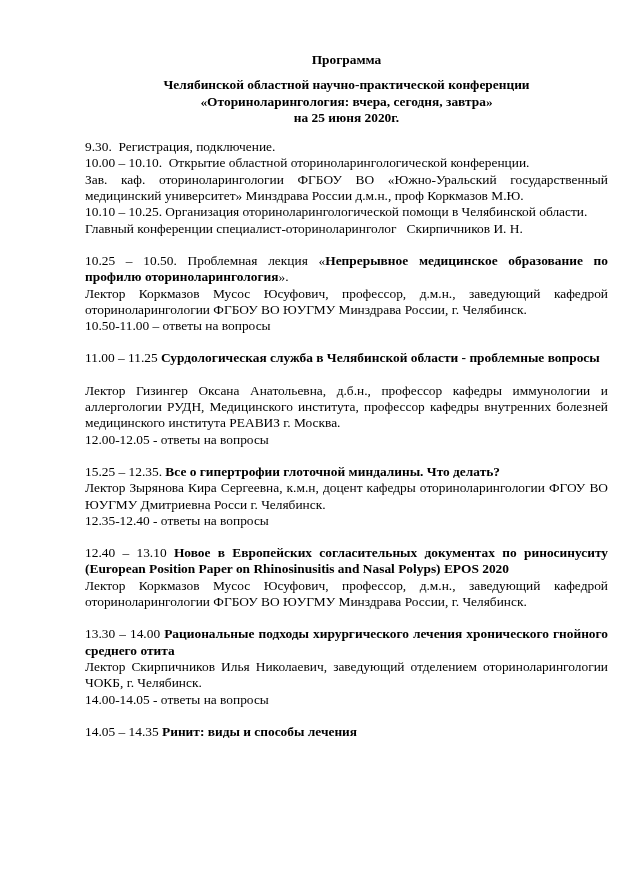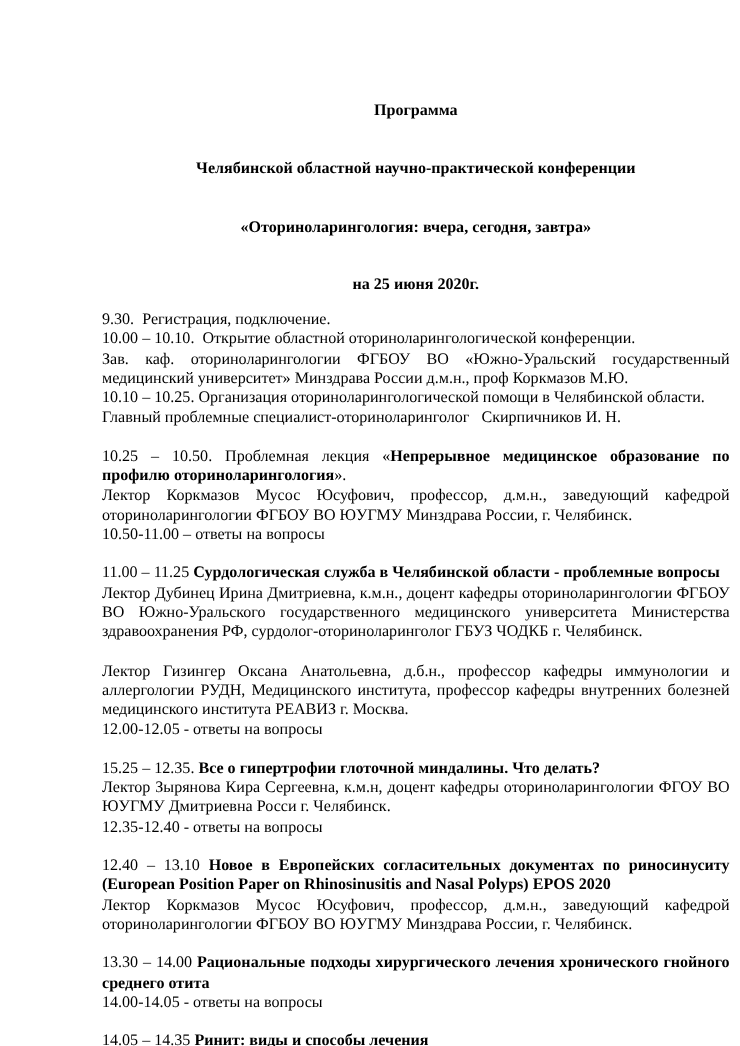--- a/index.html
+++ b/index.html
@@ -18,21 +18,21 @@
     font-size: 13.4px;
     line-height: 16.3px;
     padding: 52px 9px 0 85px;
     overflow: hidden;
   }
   p {
     margin: 0;
     text-align: justify;
     white-space: pre-wrap;
   }
-  .b { font-weight: bold; margin-top: 32px; }
+  .b { font-weight: bold; }
   .t-center {
     text-align: center;
     white-space: normal;
   }
   .doc-title { margin-bottom: 9px; }
   header { margin-bottom: 13px; }
   section.block { margin-bottom: 16px; }
   section[data-name="break"] { margin: 11px 0 27px 0; }
   section[data-name="lecture-rhinitis"] { margin-top: 10px; }
 </style>
@@ -45,45 +45,45 @@
     <p class="t-center b" data-name="conference-name">Челябинской областной научно-практической конференции</p>
     <p class="t-center b" data-name="conference-theme">«Оториноларингология: вчера, сегодня, завтра»</p>
     <p class="t-center b" data-name="conference-date">на 25 июня 2020г.</p>
   </header>
   <main id="program-body" data-name="program-schedule">
       <section class="block" data-name="opening">
         <p data-name="registration-line"><span data-name="registration-line-text">9.30.  Регистрация, подключение.</span></p>
         <p data-name="opening-line"><span data-name="opening-line-text">10.00 – 10.10.  Открытие областной оториноларингологической конференции.</span></p>
         <p data-name="opening-chair-line"><span data-name="opening-chair-line-text">Зав. каф. оториноларингологии ФГБОУ ВО «Южно-Уральский государственный медицинский университет» Минздрава России д.м.н., проф Коркмазов М.Ю.</span></p>
         <p data-name="org-report-line"><span data-name="org-report-line-text">10.10 – 10.25. Организация оториноларингологической помощи в Челябинской области.</span></p>
-        <p data-name="org-speaker-line"><span data-name="org-speaker-line-text">Главный проблемные специалист-оториноларинголог   Скирпичников И. Н.</span></p>
+        <p data-name="org-speaker-line"><span data-name="org-speaker-line-text">Главный конференции специалист-оториноларинголог   Скирпичников И. Н.</span></p>
       </section>
       <section class="block" data-name="lecture-continuing-education">
         <p data-name="topic-line"><span data-name="topic-line-text">10.25 – 10.50. Проблемная лекция «</span><span class="b" data-name="topic-line-emphasis">Непрерывное медицинское образование по профилю оториноларингология</span><span data-name="topic-line-text">».</span></p>
         <p data-name="lecturer-line"><span data-name="lecturer-line-text">Лектор Коркмазов Мусос Юсуфович, профессор, д.м.н., заведующий кафедрой оториноларингологии ФГБОУ ВО ЮУГМУ Минздрава России, г. Челябинск.</span></p>
         <p data-name="qa-line"><span data-name="qa-line-text">10.50-11.00 – ответы на вопросы</span></p>
       </section>
       <section class="block" data-name="lecture-audiology-service">
         <p data-name="topic-line"><span data-name="topic-line-text">11.00 – 11.25 </span><span class="b" data-name="topic-line-emphasis">Сурдологическая служба в Челябинской области - проблемные вопросы</span></p>
-        <p data-name="lecturer-line"><span data-name="lecturer-line-text">Лектор Дубинец Ирина Дмитриевна, к.м.н., доцент кафедры оториноларингологии ФГБОУ ВО Южно-Уральского государственного медицинского университета Министерства здравоохранения РФ, сурдолог-оториноларинголог ГБУЗ ЧОДКБ г. Челябинск.</span></p>
       </section>
       <section class="block" data-name="lecture-immunomodulators">
         <p data-name="lecturer-line"><span data-name="lecturer-line-text">Лектор Гизингер Оксана Анатольевна, д.б.н., профессор кафедры иммунологии и аллергологии РУДН, Медицинского института, профессор кафедры внутренних болезней медицинского института РЕАВИЗ г. Москва.</span></p>
         <p data-name="qa-line"><span data-name="qa-line-text">12.00-12.05 - ответы на вопросы</span></p>
       </section>
       <section class="block" data-name="lecture-adenoid-hypertrophy">
         <p data-name="topic-line"><span data-name="topic-line-text">15.25 – 12.35. </span><span class="b" data-name="topic-line-emphasis">Все о гипертрофии глоточной миндалины. Что делать?</span></p>
         <p data-name="lecturer-line"><span data-name="lecturer-line-text">Лектор Зырянова Кира Сергеевна, к.м.н, доцент кафедры оториноларингологии ФГОУ ВО ЮУГМУ Дмитриевна Росси г. Челябинск.</span></p>
         <p data-name="qa-line"><span data-name="qa-line-text">12.35-12.40 - ответы на вопросы</span></p>
       </section>
       <section class="block" data-name="lecture-epos-2020">
         <p data-name="topic-line"><span data-name="topic-line-text">12.40 – 13.10 </span><span class="b" data-name="topic-line-emphasis">Новое в Европейских согласительных документах по риносинуситу (European Position Paper on Rhinosinusitis and Nasal Polyps) EPOS 2020</span></p>
         <p data-name="lecturer-line"><span data-name="lecturer-line-text">Лектор Коркмазов Мусос Юсуфович, профессор, д.м.н., заведующий кафедрой оториноларингологии ФГБОУ ВО ЮУГМУ Минздрава России, г. Челябинск.</span></p>
       </section>
       <section class="block" data-name="lecture-chronic-otitis-surgery">
         <p data-name="topic-line"><span data-name="topic-line-text">13.30 – 14.00 </span><span class="b" data-name="topic-line-emphasis">Рациональные подходы хирургического лечения хронического гнойного среднего отита</span></p>
+        <p data-name="lecturer-line"><span data-name="lecturer-line-text">Лектор Скирпичников Илья Николаевич, заведующий отделением оториноларингологии ЧОКБ, г. Челябинск.</span></p>
         <p data-name="qa-line"><span data-name="qa-line-text">14.00-14.05 - ответы на вопросы</span></p>
       </section>
       <section class="block" data-name="lecture-rhinitis">
         <p data-name="topic-line"><span data-name="topic-line-text">14.05 – 14.35 </span><span class="b" data-name="topic-line-emphasis">Ринит: виды и способы лечения</span></p>
       </section>
     </main>
 </div>
 
 </body></html>

